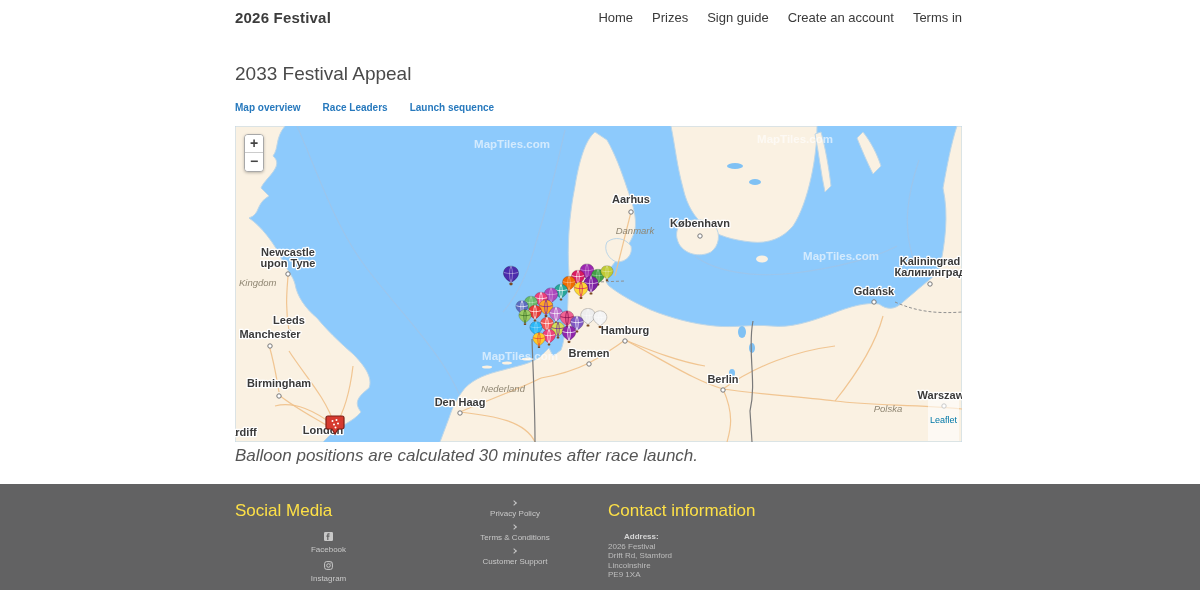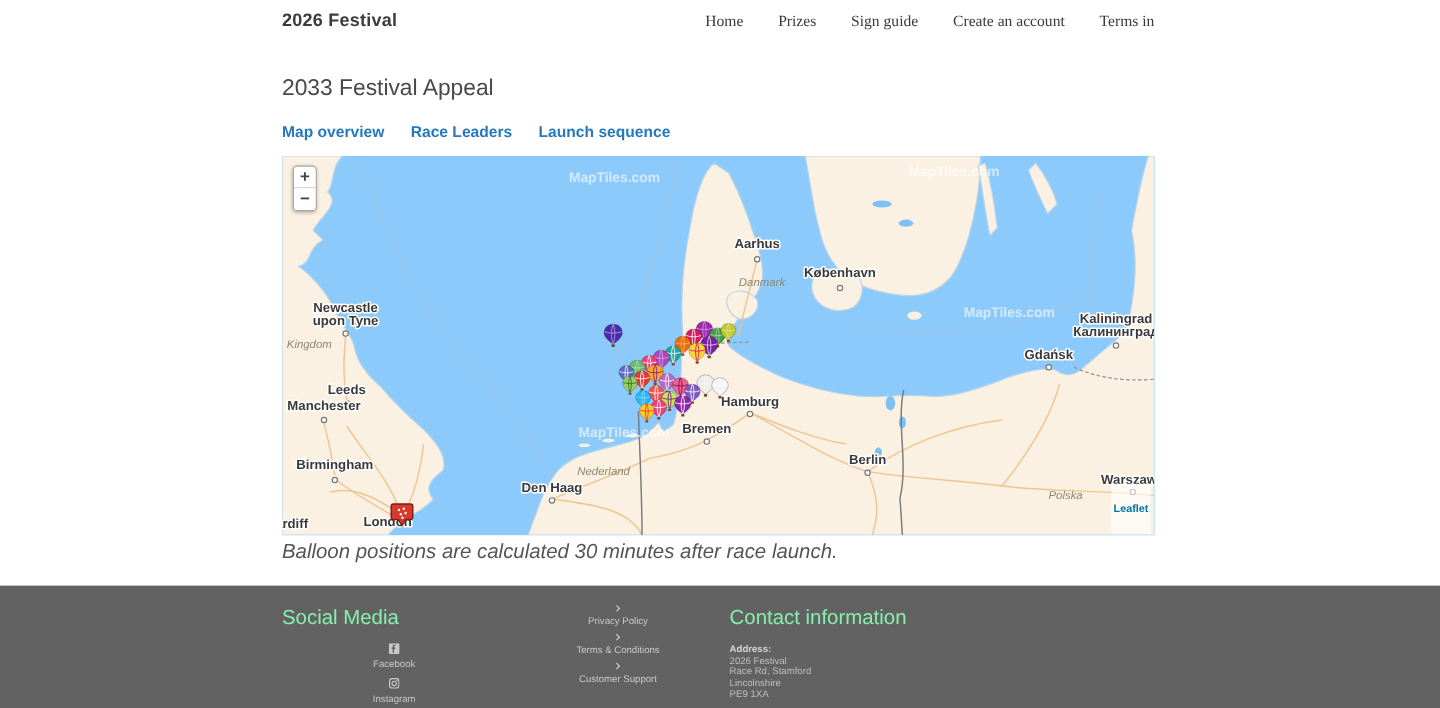--- a/index.html
+++ b/index.html
@@ -7,58 +7,58 @@
   body {
     width:1200px; height:590px; overflow:hidden; background:#fff;
     font-family:"Liberation Sans", sans-serif; color:#3a3a3a;
   }
   .container { width:727px; margin-left:235px; }
 
   
   header { padding-top:9px; }
   .header-row { display:flex; align-items:center; }
   .brand { font-size:15px; font-weight:bold; color:#3c3c3c; letter-spacing:.2px; }
-  nav { margin-left:auto; display:flex; gap:29px;font-family:Liberation Serif, serif; }
+  nav { margin-left:auto; display:flex; gap:19px; }
   nav a { font-size:13px; color:#3a3a3a; text-decoration:none; cursor:pointer; white-space:nowrap; }
 
   
   h1.page-title { font-size:19px; font-weight:400; color:#4a4a4a; margin:37px 0 0 0; }
   .tabs { margin-top:17px; display:flex; gap:22px; }
-  .tabs a { font-size:13px; font-weight:bold; color:#2779bd; text-decoration:none; cursor:pointer; }
+  .tabs a { font-size:10px; font-weight:bold; color:#2779bd; text-decoration:none; cursor:pointer; }
 
   
   .map { position:relative; margin-top:13px; width:727px; height:316px; background:#8dcafc; overflow:hidden; }
   .map svg { display:block; }
   .leaflet-ctl {
     position:absolute; top:8px; left:9px; width:20px;
     border:1px solid #a8a8a8; border-radius:4px; overflow:hidden; background:#fff;
     box-shadow:0 1px 3px rgba(0,0,0,.25); z-index:5;
   }
   .leaflet-ctl a {
     display:block; width:100%; height:18px; line-height:17px; text-align:center;
     font-size:14px; font-weight:bold; color:#444; text-decoration:none; cursor:pointer; background:#fff;
   }
   .leaflet-ctl a:first-child { border-bottom:1px solid #ccc; }
   .map-attr {
     position:absolute; bottom:1px; right:3px; z-index:5;
-    font-size:9px; font-weight:bold; color:#0078a8; text-decoration:none; cursor:pointer;
+    font-size:9px; font-weight:normal; color:#0078a8; text-decoration:none; cursor:pointer;
     background:rgba(255,255,255,.6); padding:16px 2px;
   }
   .caption { margin:4px 0 0 0; font-size:17px; font-style:italic; color:#555; }
 
   
   footer { margin-top:18px; background:#626263; height:130px; padding:17px 0 0 235px; }
   .footer-cols { display:flex; }
   .fcol1 { width:187px; } .fcol2 { width:186px; } .fcol3 { width:260px; }
-  footer h3 { margin:0 0 11px 0; font-size:17px; font-weight:400; color:#86efac; }
+  footer h3 { margin:0 0 11px 0; font-size:17px; font-weight:400; color:#fde047; }
   .f-item { display:flex; align-items:center; gap:4px; margin-bottom:7px; font-size:8px; color:#c8c8c8; text-decoration:none; cursor:pointer;flex-direction:column; }
   .f-item svg { flex:0 0 auto; }
   .chev { display:inline-block; width:4px; height:4px; border-right:1.5px solid #c8c8c8; border-top:1.5px solid #c8c8c8; transform:rotate(45deg); margin-right:2px; }
   .addr { font-size:8px; line-height:9.5px; color:#bdbdbd; }
-  .addr .lbl { font-weight:bold; color:#d6d6d6; }
+  .addr .lbl { font-weight:bold; color:#d6d6d6;margin-left:16px; }
 </style>
 </head>
 <body>
 
 <header>
   <div class="container header-row">
     <div class="brand">2026 Festival</div>
     <nav>
       <a>Home</a>
       <a>Prizes</a>
@@ -354,19 +354,19 @@
       <a class="f-item">
         <span class="chev"></span>
         <span>Customer Support</span>
       </a>
     </div>
     <div class="fcol3">
       <h3>Contact information</h3>
       <div class="addr">
         <div class="lbl">Address:</div>
         <div>2026 Festival</div>
-        <div>Race Rd, Stamford</div>
+        <div>Drift Rd, Stamford</div>
         <div>Lincolnshire</div>
         <div>PE9 1XA</div>
       </div>
     </div>
   </div>
 </footer>
 
 </body></html>

